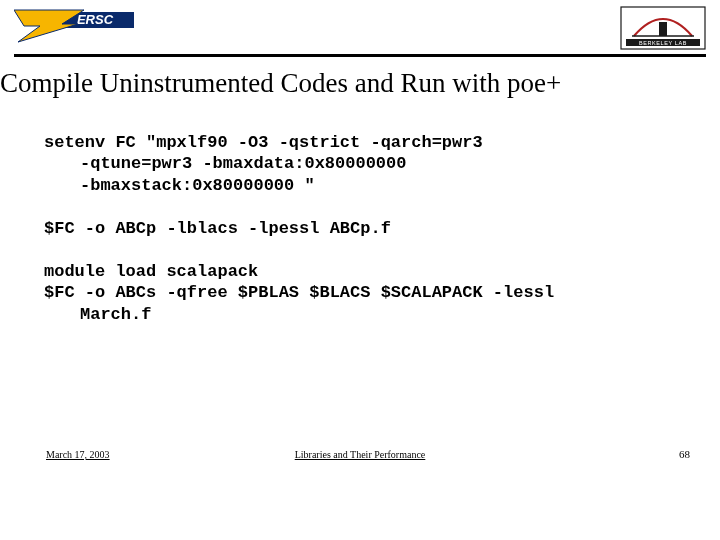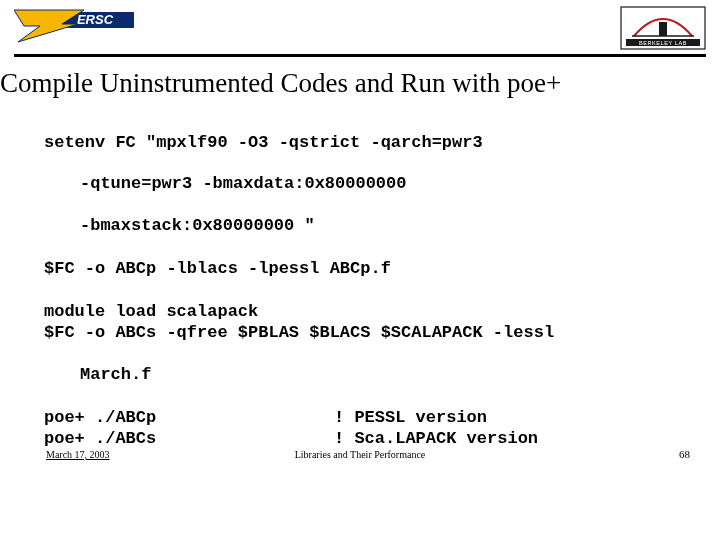--- a/index.html
+++ b/index.html
@@ -6,26 +6,26 @@
   html, body { width: 720px; height: 540px; background: #fff; font-family: Georgia, 'Times New Roman', serif; color: #000; }
   .slide { position: relative; width: 720px; height: 476px; }
   .header { position: relative; height: 54px; }
   .logo-left { position: absolute; left: 14px; top: 6px; }
   .logo-right { position: absolute; right: 14px; top: 6px; }
   .org-text { position: absolute; left: 188px; top: 14px; font-family: Georgia, serif; font-size: 11.5px; font-variant: small-caps; letter-spacing: 0.2px; line-height: 1.3; max-width: 320px; }
   .hr { position: absolute; left: 14px; right: 14px; top: 54px; height: 2.5px; background: #000; }
   .title { position: absolute; left: 0; right: 0; top: 68px; font-size: 27px; font-family: Georgia, 'Times New Roman', serif; }
   .body { position: absolute; left: 44px; right: 44px; top: 132px; font-family: 'Courier New', monospace; font-size: 17px; font-weight: bold; line-height: 1.25; }
   .block { margin-bottom: 22px; }
-  .indent { padding-left: 36px; margin-top: 20px; }
+  .indent { padding-left: 36px; }
   .twocol { display: flex; }
   .twocol .left { width: 290px; }
   .twocol .right { flex: 1; }
   .footer-date { position: absolute; left: 30px; bottom: 16px; font-size: 10px; font-family: Georgia, serif; text-decoration: underline; margin-left: 16px; }
-  .footer-center { position: absolute; left: 0; right: 0; bottom: 16px; text-align: center; font-size: 10px; font-family: Georgia, serif; }
+  .footer-center { position: absolute; left: 0; right: 0; bottom: 16px; text-align: center; font-size: 10px; font-family: Georgia, serif; text-decoration: underline; }
   .footer-num { position: absolute; right: 30px; bottom: 16px; font-size: 11px; font-family: Georgia, serif; }
 </style>
 </head>
 <body>
 
 <div class="slide">
 
   <div class="header">
     <div class="logo-left">
       <svg width="120" height="38" viewBox="0 0 120 38">
@@ -61,30 +61,20 @@
     <div class="block">
       <div>$FC -o ABCp -lblacs -lpessl ABCp.f</div>
     </div>
 
     <div class="block">
       <div>module load scalapack</div>
       <div>$FC -o ABCs -qfree $PBLAS $BLACS $SCALAPACK -lessl</div>
       <div class="indent">March.f</div>
     </div>
 
-    <div class="block">
-      <div class="twocol">
-        <div class="left">poe+ ./ABCp</div>
-        <div class="right">! PESSL version</div>
-      </div>
-      <div class="twocol">
-        <div class="left">poe+ ./ABCs</div>
-        <div class="right">! Sca.LAPACK version</div>
-      </div>
-    </div>
 
   </div>
 
   <div class="footer-date">March 17, 2003</div>
   <div class="footer-center">Libraries and Their Performance</div>
   <div class="footer-num">68</div>
 
 </div>
 
 </body></html>

